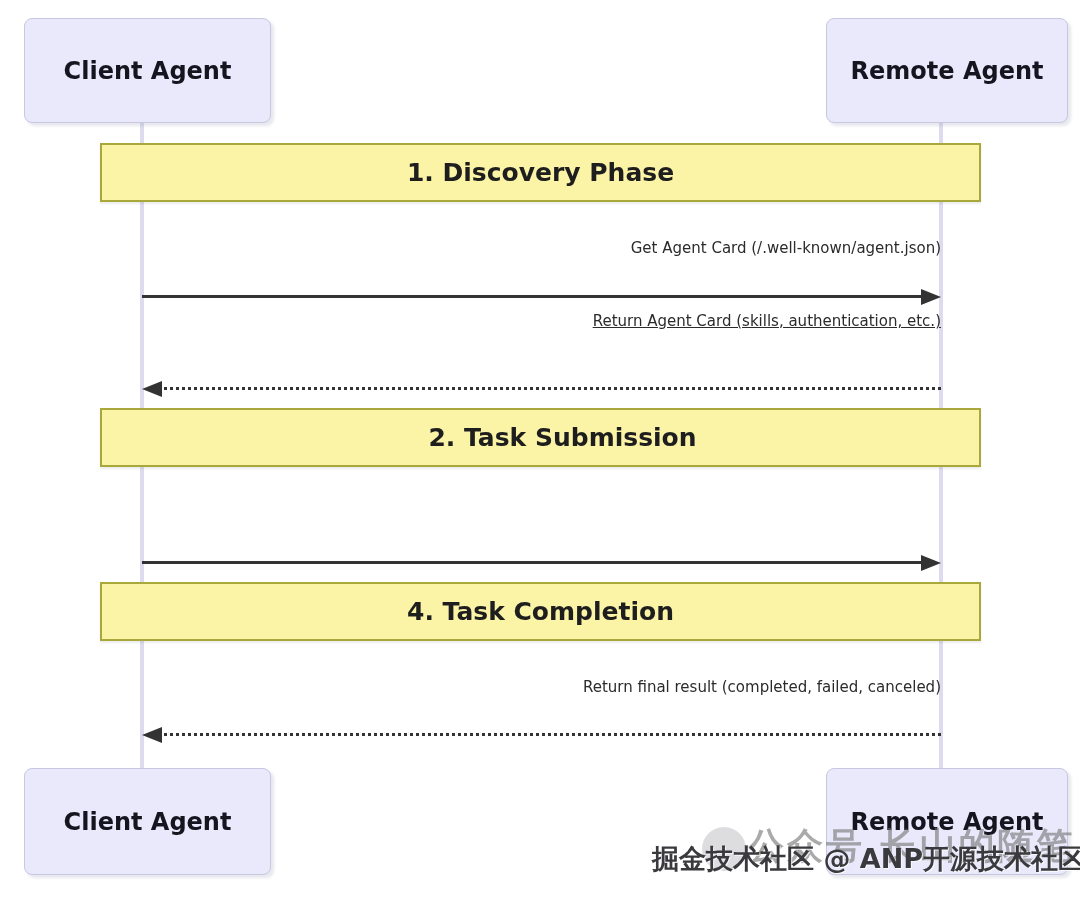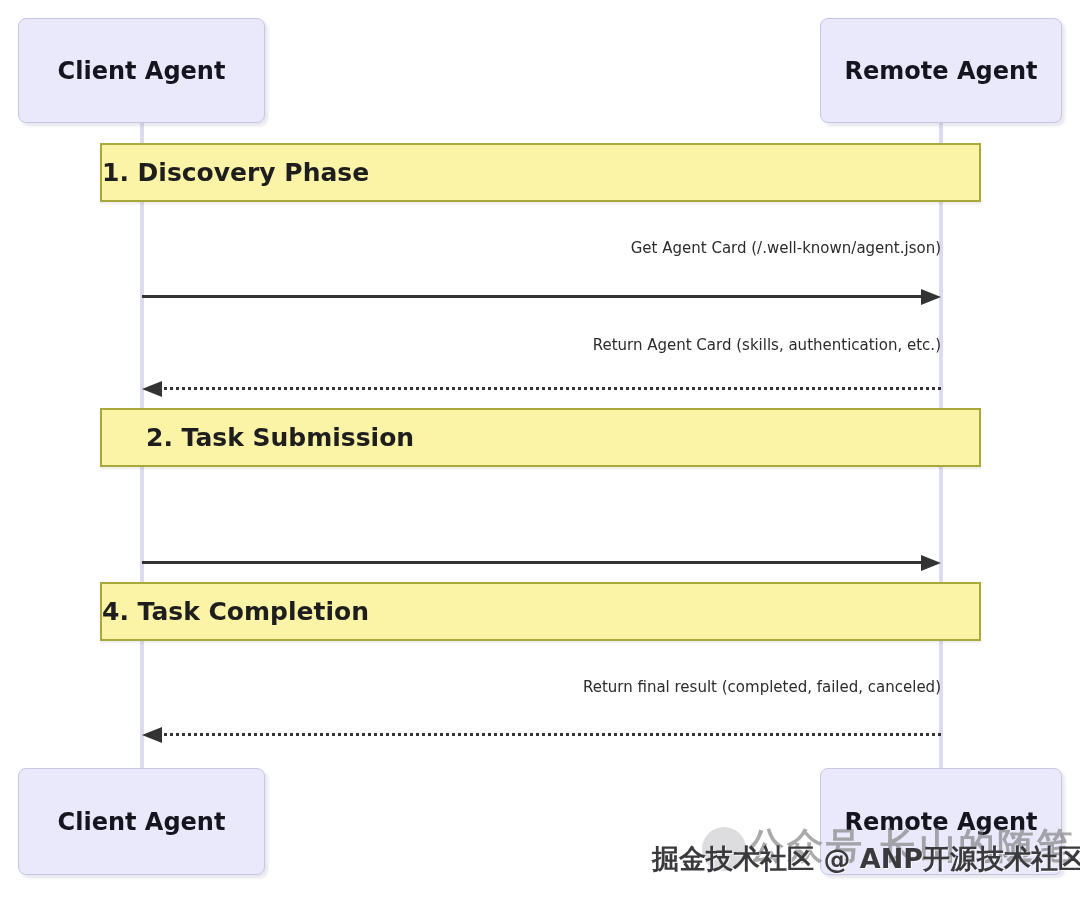--- a/index.html
+++ b/index.html
@@ -6,51 +6,51 @@
   .canvas {
     position:relative; width:1080px; height:899px; background:#ffffff;
     font-family:"DejaVu Sans","Liberation Sans",sans-serif; overflow:hidden;
   }
 
   
   .actor {
     position:absolute; background:#E9E9FB; border:1px solid #C7C7E2;
     border-radius:8px; display:flex; align-items:center; justify-content:center;
     font-size:24px; font-weight:700; color:#15151F;
-    box-shadow:3px 3px 3px rgba(120,120,160,0.18); box-sizing:border-box;
+    box-shadow:3px 3px 3px rgba(120,120,160,0.18); box-sizing:border-box;margin-left:6px;
   }
   .actor-tl { left:18px;  top:18px;  width:247px; height:105px; }
   .actor-tr { left:820px; top:18px;  width:242px; height:105px; }
   .actor-bl { left:18px;  top:768px; width:247px; height:107px; }
   .actor-br { left:820px; top:768px; width:242px; height:107px; }
 
   
   .lifeline { position:absolute; top:123px; height:645px; width:4px; background:#DCDCEE; }
   .lifeline-left  { left:140px; }
   .lifeline-right { left:939px; }
 
   
   .phase {
     position:absolute; left:100px; width:881px; height:59px;
     background:#FBF3A6; border:2px solid #A9A93B; box-sizing:border-box;
-    display:flex; align-items:center; justify-content:flex-start;
+    display:flex; align-items:center; justify-content:center;
     font-size:25px; font-weight:600; color:#1E1E1E;
     box-shadow:0 2px 2px rgba(0,0,0,0.08);
   }
   .phase-1 { top:143px; }
   .phase-2 { top:408px;padding-left:44px; }
   .phase-3 { top:582px; }
 
   
   .msg-label {
     position:absolute; left:142px; width:799px; text-align:right;
     font-size:15px; color:#2B2B2B; font-weight:500; white-space:nowrap;
   }
   .msg-label-1 { top:239px; }
-  .msg-label-2 { top:336px; }
+  .msg-label-2 { top:312px;text-decoration:underline; }
   .msg-label-3 { top:505px; }
   .msg-label-4 { top:678px; }
 
   
   .arrow { position:absolute; left:142px; width:799px; height:16px; }
   .arrow-1 { top:289px; }
   .arrow-2 { top:381px; }
   .arrow-3 { top:555px; }
   .arrow-4 { top:727px; }
   .shaft { position:absolute; top:6px; border-top:3px solid #333333; }

